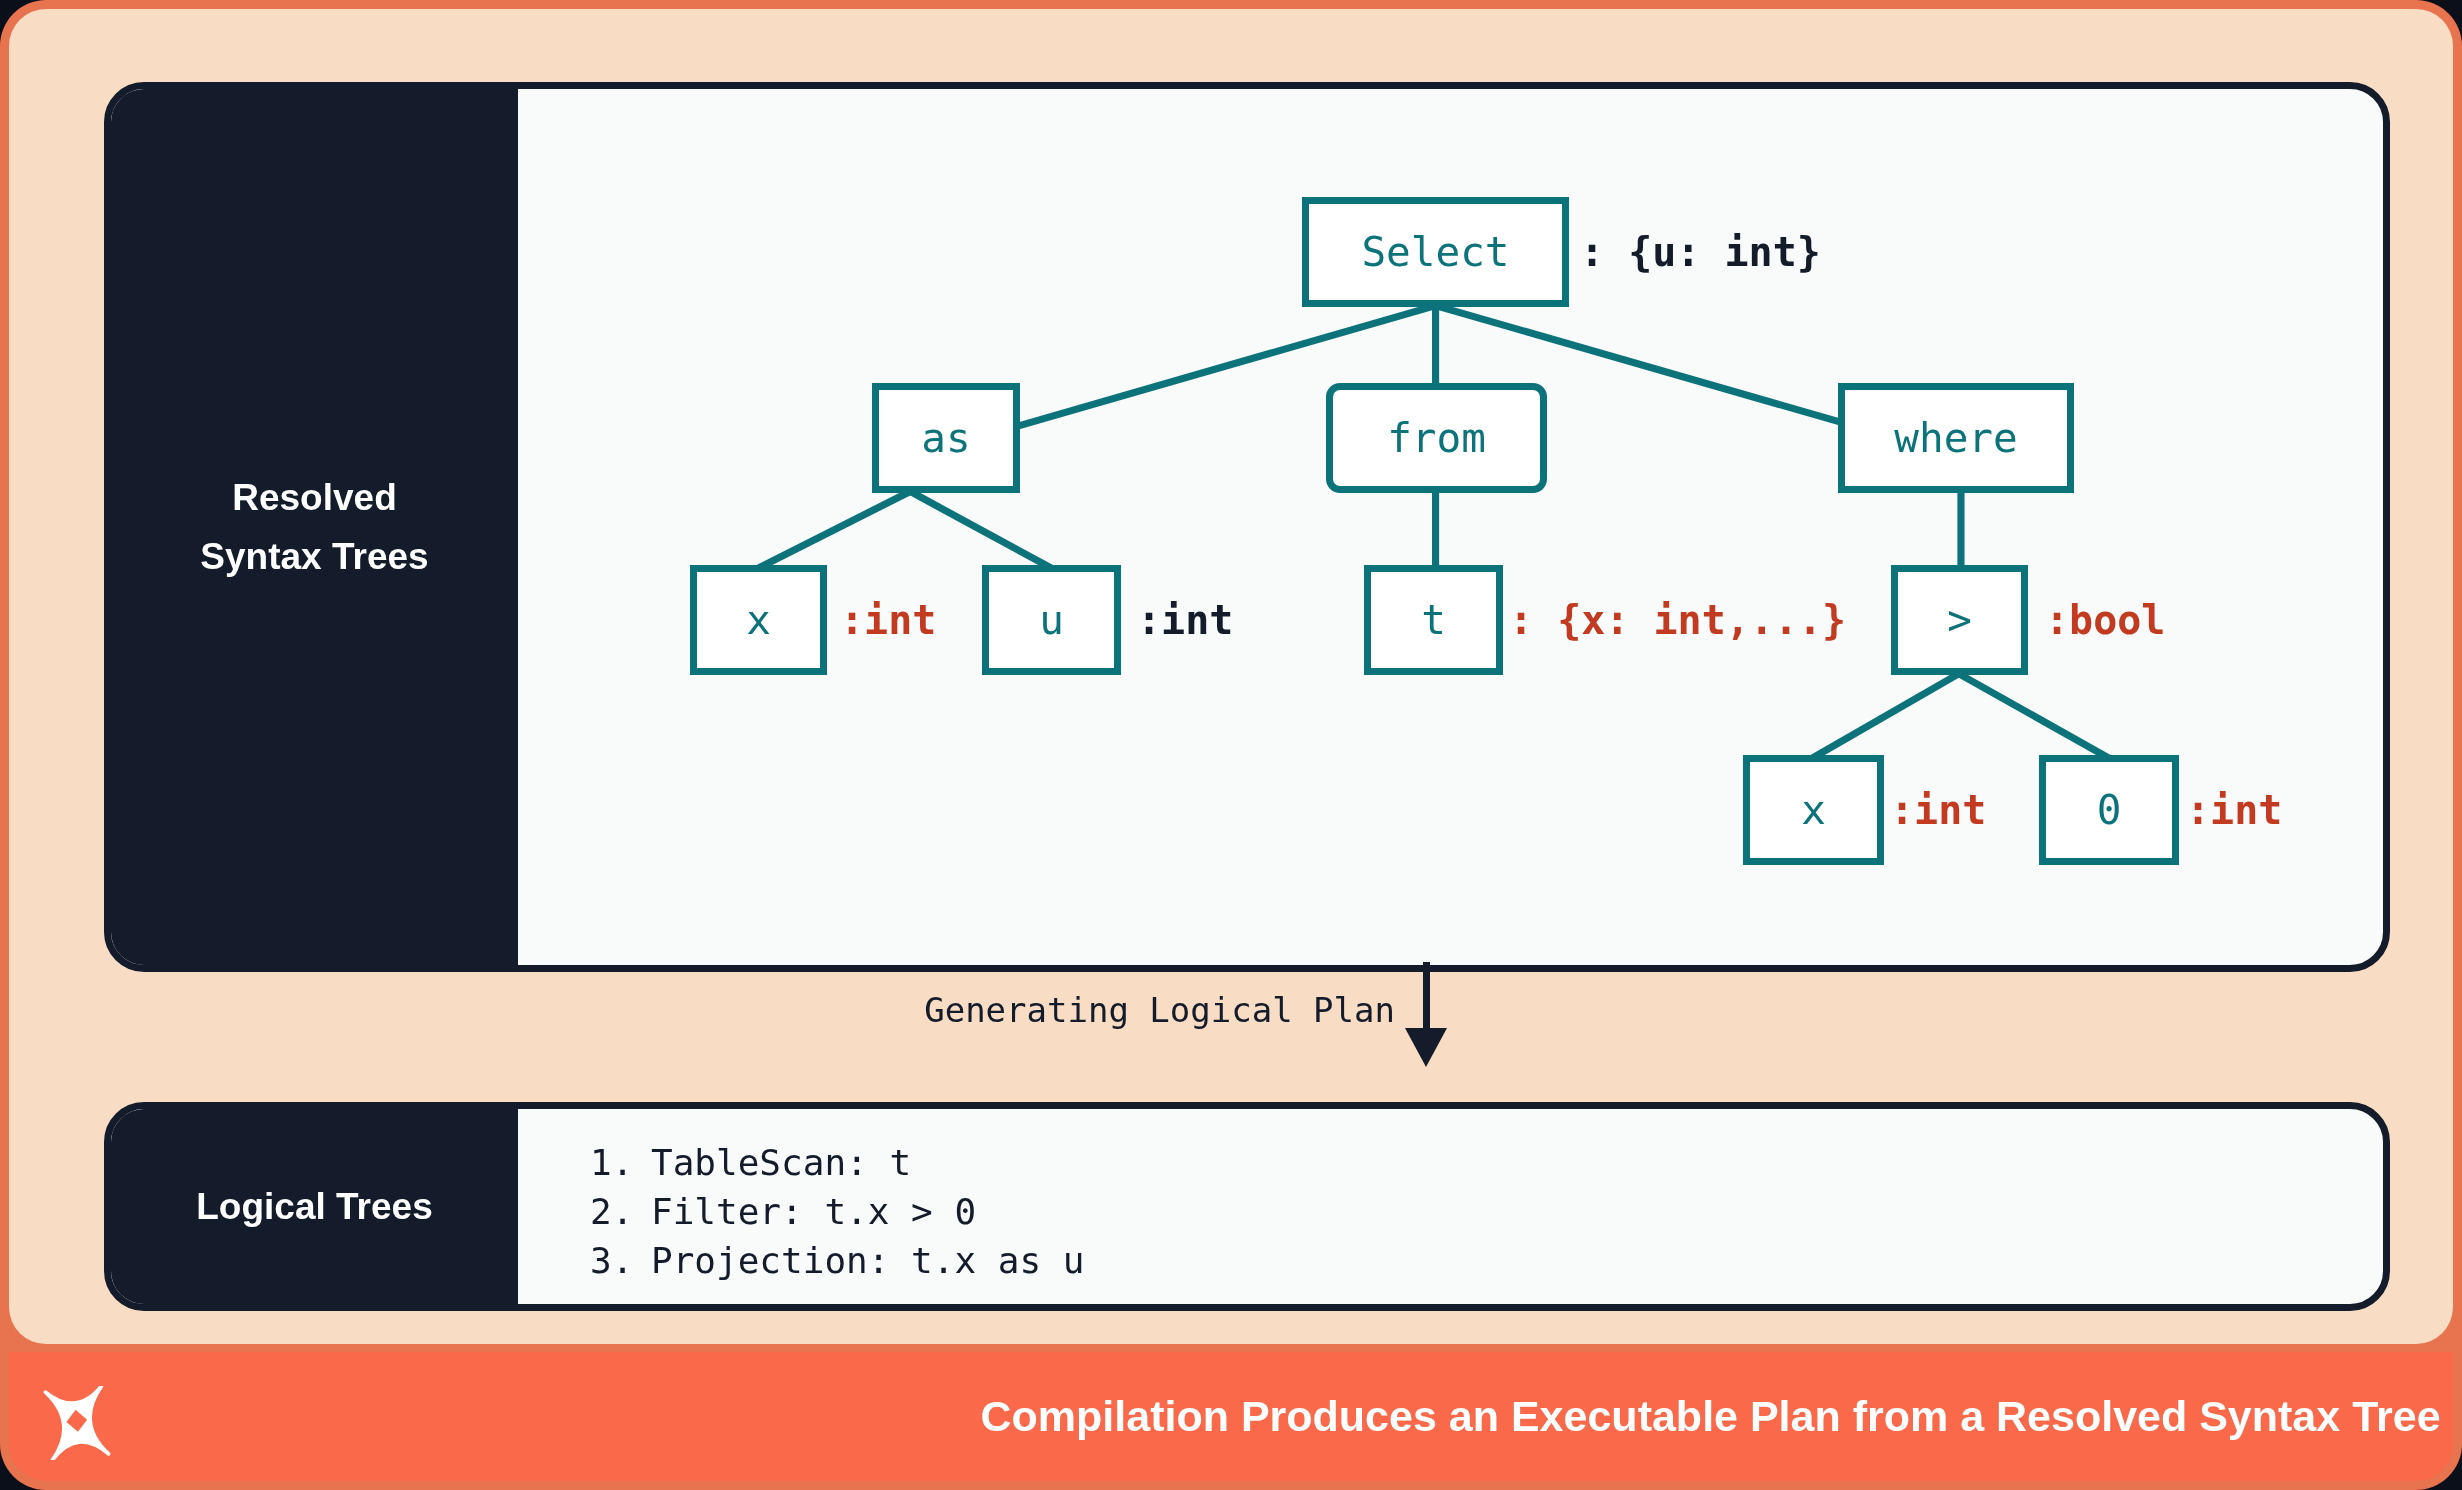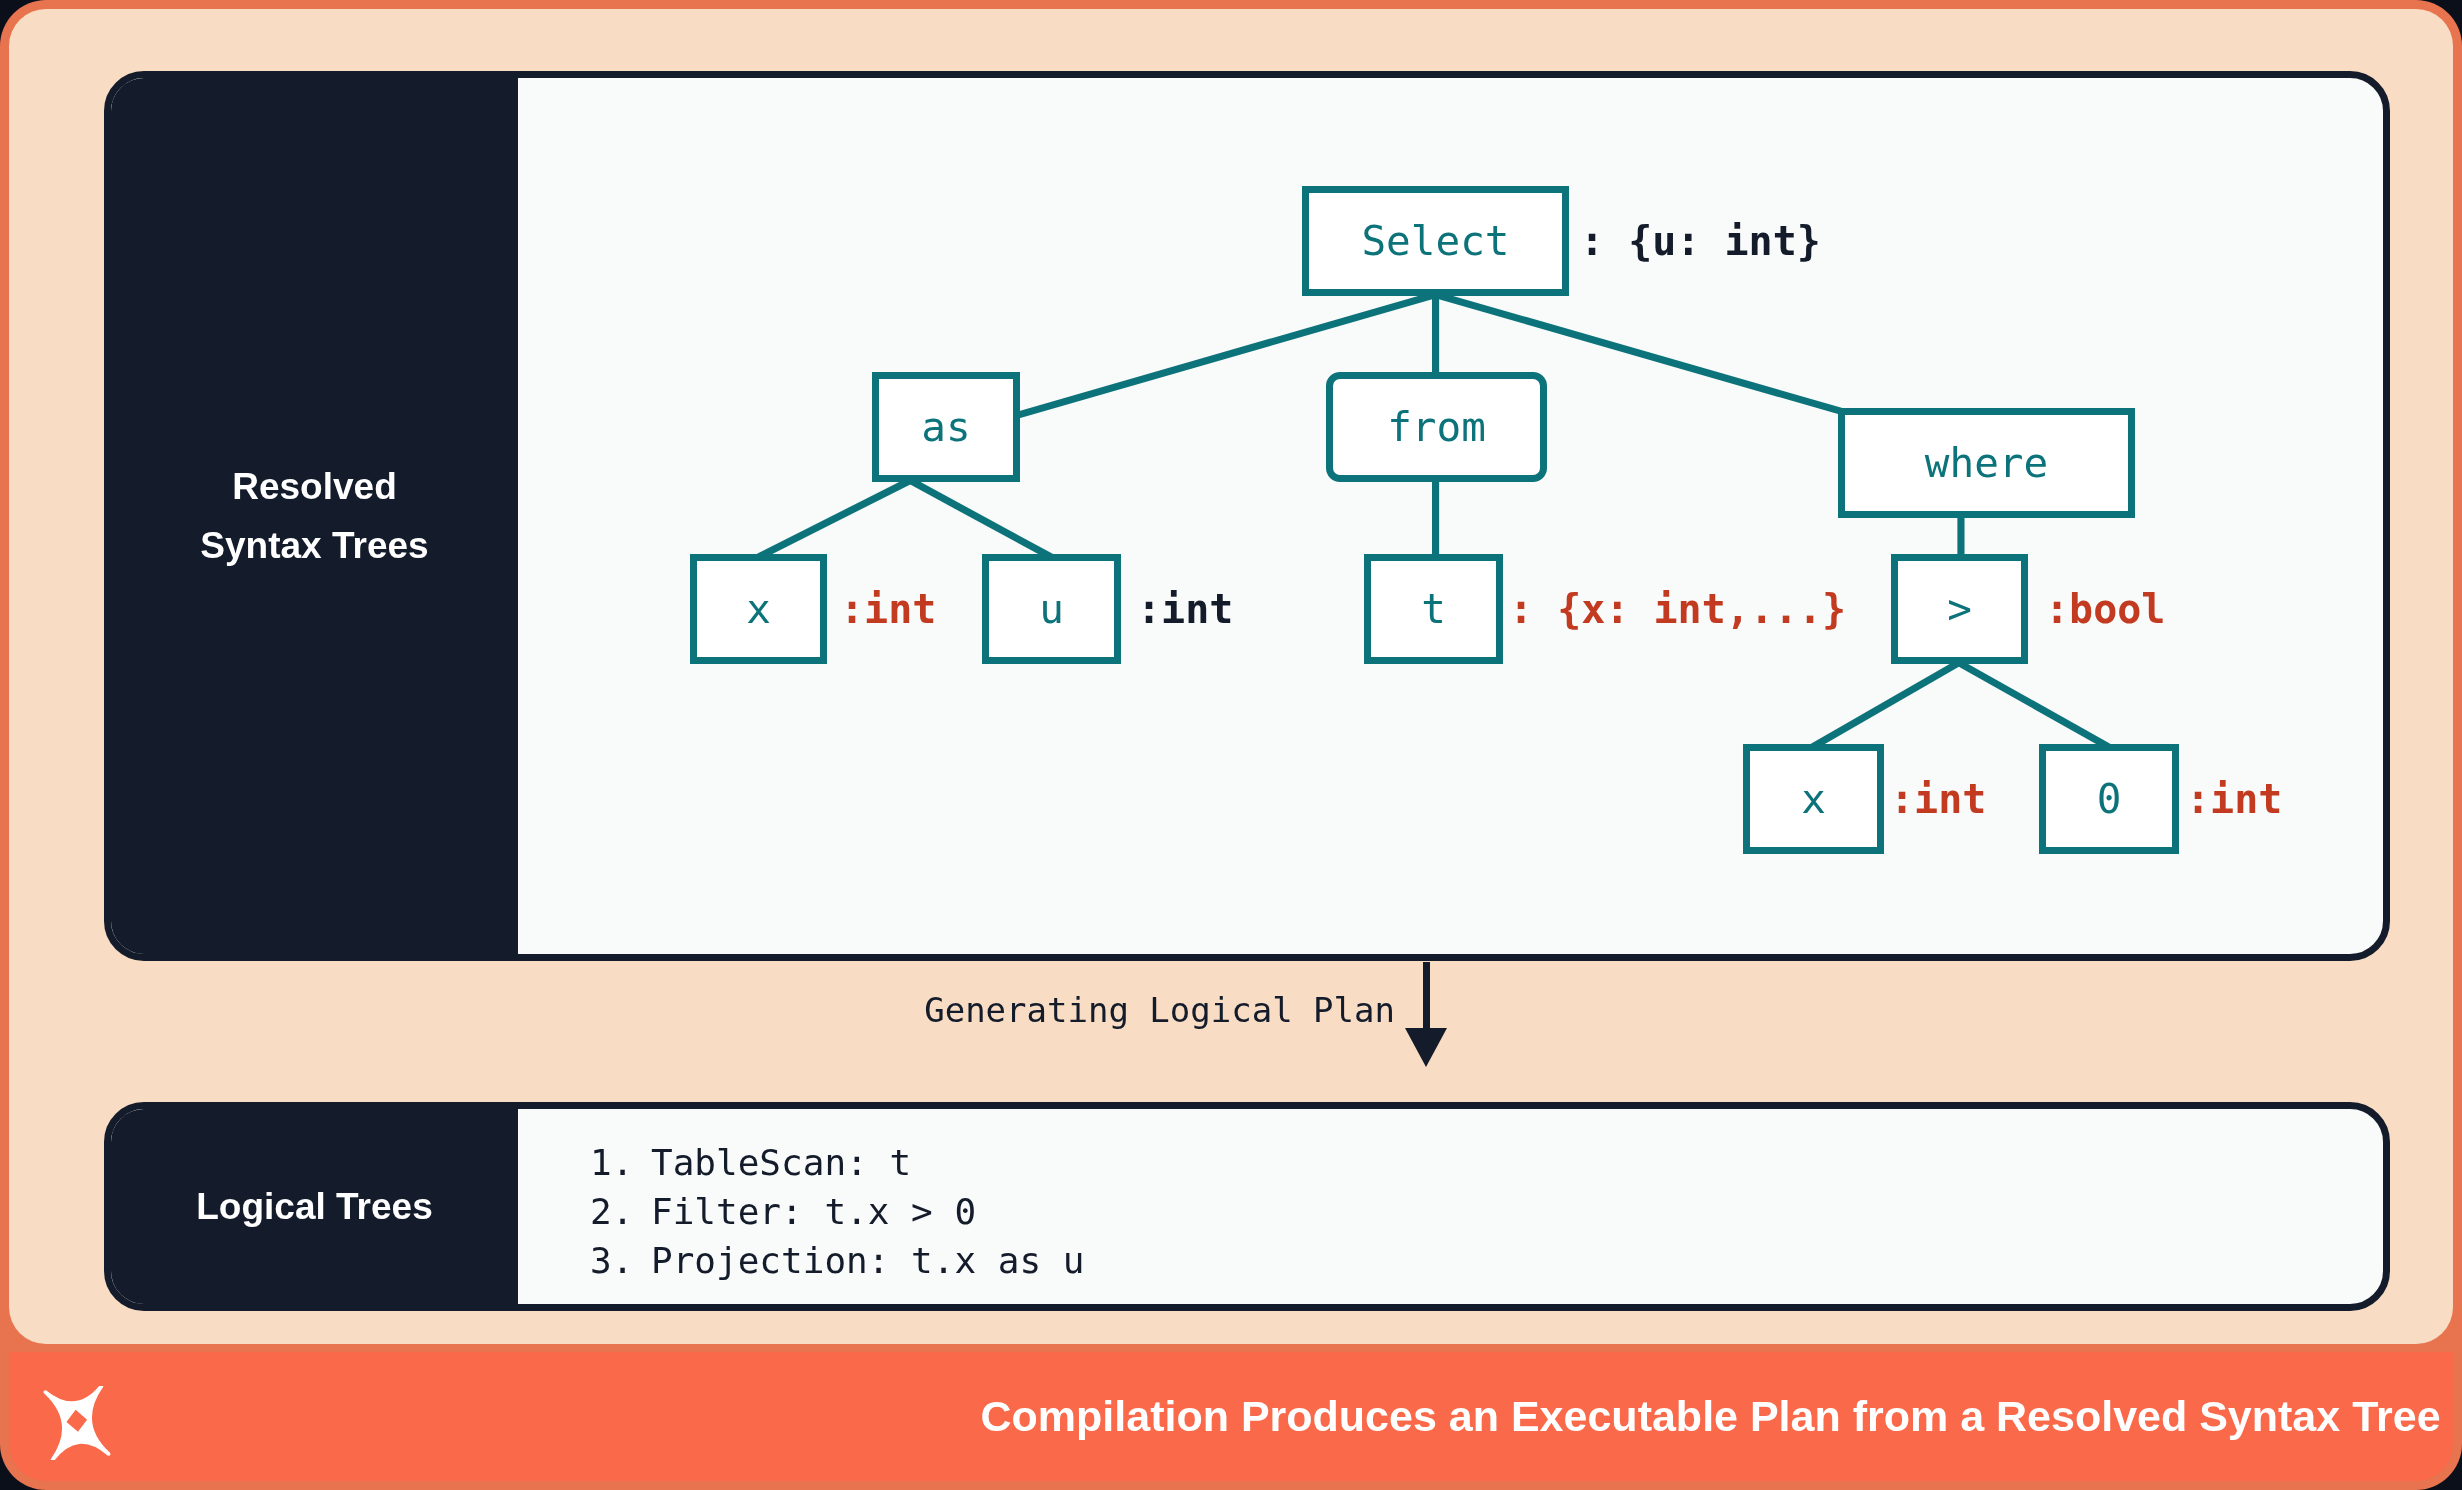--- a/index.html
+++ b/index.html
@@ -19,21 +19,21 @@
   
   .frame{position:absolute;inset:0;background:var(--frame-orange);border-radius:46px;}
   
   .peach{position:absolute;left:8.6px;right:8.6px;top:8.6px;height:1335px;background:var(--peach);border-radius:37px;}
   
   .footer{position:absolute;left:8.6px;right:8.6px;top:1352px;bottom:8.6px;background:var(--footer-orange);border-radius:0 0 37px 37px;}
 
   
   .panel{position:absolute;left:104px;width:2286px;background:var(--content-bg);
          border:7.1px solid var(--navy);border-radius:40px;overflow:hidden;}
-  .panel-top{top:71px;height:890px;}
+  .panel-top{top:82px;height:890px;}
   .panel-bottom{top:1062px;height:209px;margin-top:40px;}
   .sidebar{position:absolute;left:0;top:0;bottom:0;width:407px;background:var(--navy);
            display:flex;flex-direction:column;align-items:center;justify-content:center;}
   .sidebar-line{color:var(--white);font-weight:700;font-size:37px;line-height:59px;text-align:center;}
 
   
   .edges{position:absolute;left:0;top:0;width:2286px;height:890px;pointer-events:none;}
   .node{position:absolute;height:110px;background:var(--white);border:7.1px solid var(--teal);
         display:flex;align-items:center;justify-content:center;
         font-family:"DejaVu Sans Mono",monospace;font-size:41px;color:var(--teal);}
@@ -89,21 +89,21 @@
       <span>Select</span>
     </div>
     <span class="anno navy" style="left:1469px;top:163px;">: {u: int}</span>
 
     <div class="node" style="left:717px;top:294px;width:148px;margin-left:44px;">
       <span>as</span>
     </div>
     <div class="node" style="left:1215px;top:294px;width:221px;border-radius:14px;">
       <span>from</span>
     </div>
-    <div class="node" style="left:1727px;top:294px;width:297px;margin-top:36px;">
+    <div class="node" style="left:1727px;top:294px;width:236px;">
       <span>where</span>
     </div>
 
     <div class="node" style="left:579px;top:476px;width:137px;">
       <span>x</span>
     </div>
     <span class="anno red" style="left:729px;top:531px;">:int</span>
 
     <div class="node" style="left:871px;top:476px;width:139px;">
       <span>u</span>

